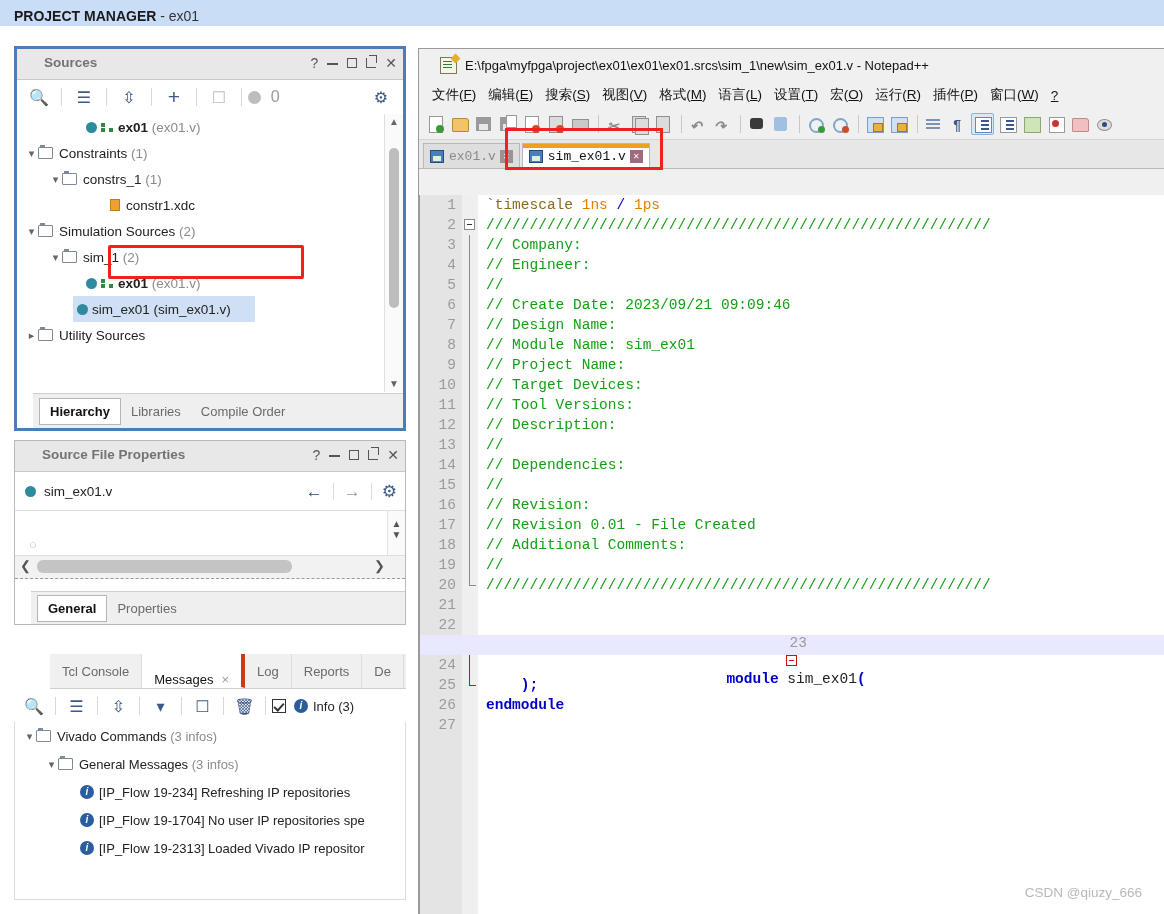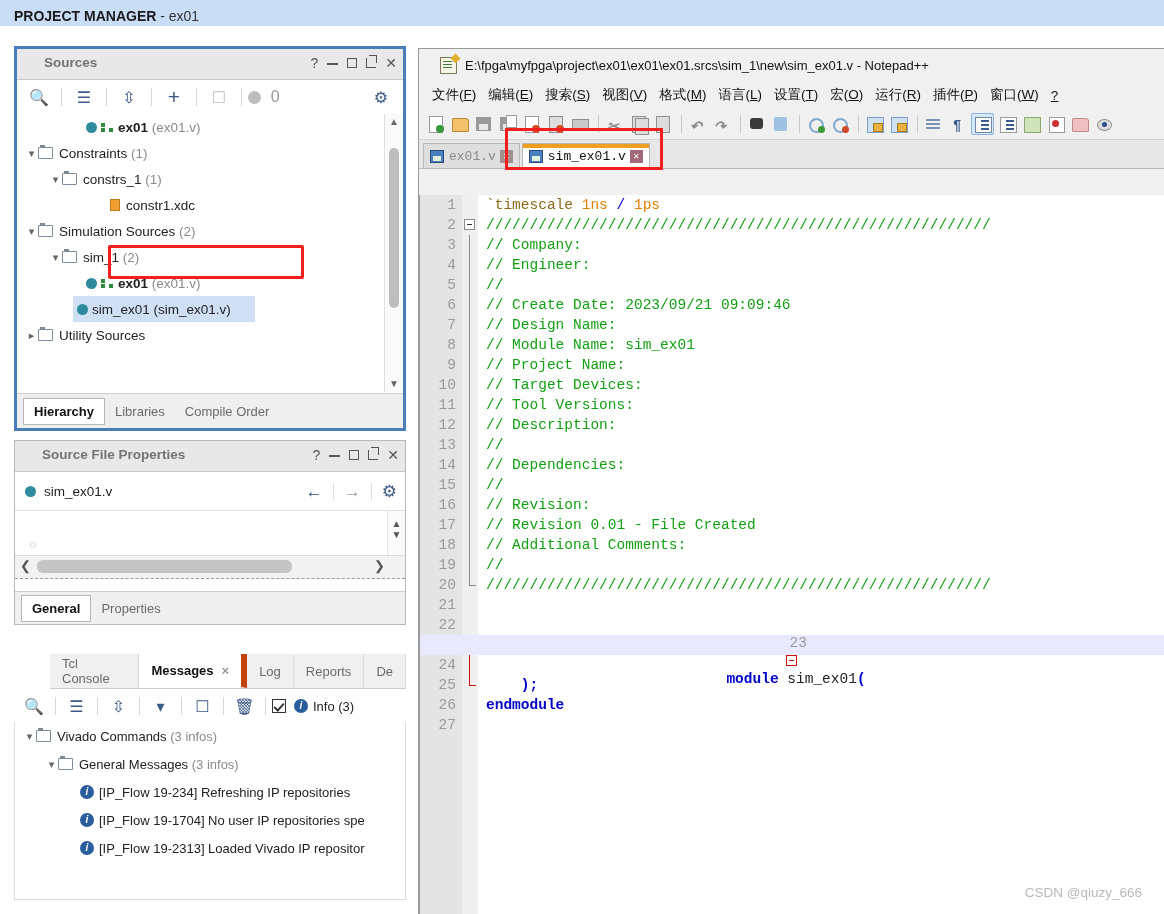--- a/index.html
+++ b/index.html
@@ -79,21 +79,21 @@
 
   .tree-scroll{
     position:absolute;right:0;top:65px;bottom:36px;width:18px;background:#fafafa;
     border-left:1px solid #e0e0e0;
   }
   .tree-scroll .arrw{height:16px;text-align:center;color:#666;font-size:10px;line-height:16px;}
   .tree-scroll .thumb{position:absolute;left:4px;top:34px;width:10px;height:160px;background:#bdbdbd;border-radius:5px;}
   .tree-scroll .arrw.bot{position:absolute;bottom:0;left:0;right:0;}
 
   .panel-tabs{
-    position:absolute;left:0;right:0;bottom:0;height:34px;background:#efefef;
+    position:absolute;left:16px;right:0;bottom:0;height:34px;background:#efefef;
     border-top:1px solid #cfcfcf;display:flex;align-items:center;padding-left:6px;
   }
   .ptab{padding:5px 10px;font-size:13px;color:#6a6a6a;}
   .ptab.active{background:#fff;border:1px solid #b5b5b5;color:#111;font-weight:bold;}
 
   
   #tree-highlight{
     position:absolute;left:91px;top:196px;width:196px;height:34px;
     border:3px solid #f21f1f;border-radius:2px;box-sizing:border-box;pointer-events:none;
   }
@@ -115,21 +115,21 @@
   .hsb .hthumb{position:absolute;left:22px;top:4px;width:255px;height:13px;background:#c4c4c4;border-radius:6px;}
   .hsb .ha{position:absolute;top:2px;color:#555;font-size:13px;}
 
   
   #msg-panel{
     position:absolute;left:14px;top:620px;width:392px;height:246px;
     background:#fff;
   }
   .mtabs{height:34px;background:#f0f0f0;display:flex;align-items:stretch;border-bottom:1px solid #cfcfcf;margin-left:36px;}
   .mtab{padding:0 12px;display:flex;align-items:center;font-size:13px;color:#6a6a6a;border-right:1px solid #dcdcdc;}
-  .mtab.active{background:#fff;color:#111;font-weight:bold;border-right:6px solid #c2410c;border-bottom:1px solid #fff;}
+  .mtab.active{background:#fff;color:#111;font-weight:normal;border-right:4px solid #c2410c;border-bottom:1px solid #fff;align-items:flex-end;}
   .mclose{color:#999;margin-left:8px;font-size:13px;}
   .mtools{height:34px;background:#fff;border-bottom:1px solid #e2e2e2;display:flex;align-items:center;}
   .mtool{width:41px;text-align:center;color:#3d5a86;font-size:16px;}
   .chk{display:inline-block;width:14px;height:14px;border:1.6px solid #333;box-sizing:border-box;position:relative;margin-left:6px;}
   .chk:after{content:"";position:absolute;left:3px;top:1px;width:4px;height:8px;border:solid #333;border-width:0 2px 2px 0;transform:rotate(42deg);}
   .infoi{display:inline-block;width:14px;height:14px;border-radius:50%;background:#2a5d9e;color:#fff;font-size:10px;font-weight:bold;line-height:14px;text-align:center;font-style:italic;margin:0 5px 0 8px;}
   .mbody{position:absolute;left:0;right:0;top:68px;bottom:0;background:#fff;border:1px solid #dcdcdc;border-top:none;overflow:hidden;}
   .mrow{height:28px;display:flex;align-items:center;white-space:nowrap;font-size:13px;}
 
   

